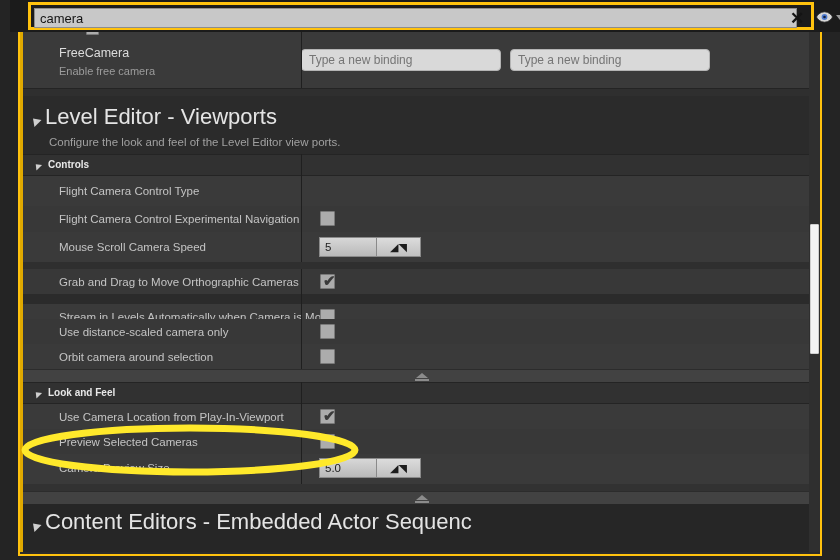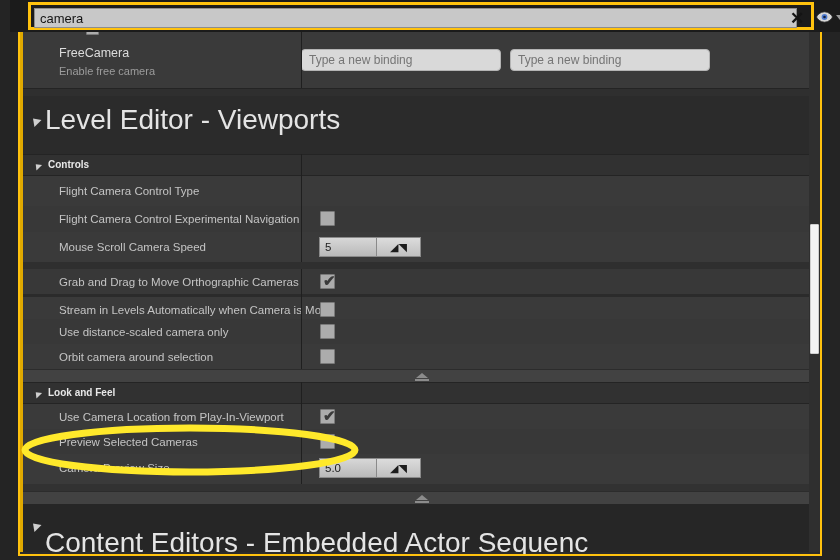--- a/index.html
+++ b/index.html
@@ -130,21 +130,21 @@
   .sec-title-block {
     position: absolute;
     left: 3px;
     width: 797px;
     background: #2b2b2b;
   }
   .sec-title {
     position: absolute;
     left: 22px;
     color: #e4e4e4;
-    font-size: 28px;
+    font-size: 22px;
     font-weight: 400;
     white-space: nowrap;
   }
   .sec-desc {
     position: absolute;
     left: 26px;
     color: #a0a0a0;
     font-size: 11.5px;
     white-space: nowrap;
   }
@@ -353,20 +353,21 @@
         <input class="binding-field" style="left: 278px; top: 11px; width: 200px;" type="text" placeholder="Type a new binding">
         <input class="binding-field" style="left: 487px; top: 11px; width: 200px;" type="text" placeholder="Type a new binding">
       </div>
       <div class="col-divider" style="top:6px; height:50px;"></div>
 
       <div class="splitter" style="top:56px; height:8px; background:#2f2f2f; border-top:1px solid #242424;"></div>
 
       <div class="sec-title-block" style="top:64px; height:58px;">
         <span class="tri-left" style="left:9px; top:20px; transform:rotate(45deg);"></span>
         <div class="sec-title" style="top:8px;">Level Editor - Viewports</div>
+        <div class="sec-desc" style="top:40px;">Configure the look and feel of the Level Editor view ports.</div>
       </div>
 
       <div class="cat-header" style="top:122px;">
         <span class="tri-left sm" style="left:12px; top:7px; transform:rotate(45deg);"></span>
         <div class="cat-label">Controls</div>
       </div>
       <div class="col-divider" style="top:122px; height:22px;"></div>
 
       <div class="row" style="top:144px; height:30px;">
         <div class="row-label" style="top:9px;">Flight Camera Control Type</div>
@@ -393,21 +394,21 @@
       <div class="row" style="top:230px; height:7px; background:#2f2f2f;"></div>
 
       <div class="row alt" style="top:237px; height:25px;">
         <div class="row-label" style="top:7px;">Grab and Drag to Move Orthographic Cameras</div>
         <div class="checkbox" style="left:297px; top:5px;">
           <span class="tick">✔</span>
         </div>
       </div>
       <div class="col-divider" style="top:237px; height:25px;"></div>
 
-      <div class="row" style="top:265px; height:25px;">
+      <div class="row" style="top:272px; height:25px;">
         <div class="row-label" style="top:7px;">Stream in Levels Automatically when Camera is Mo</div>
         <div class="checkbox" style="left:297px; top:5px;"></div>
       </div>
       <div class="col-divider" style="top:262px; height:25px;"></div>
 
       <div class="row alt" style="top:287px; height:25px;">
         <div class="row-label" style="top:7px;">Use distance-scaled camera only</div>
         <div class="checkbox" style="left:297px; top:5px;"></div>
       </div>
       <div class="col-divider" style="top:287px; height:25px;"></div>
@@ -456,21 +457,21 @@
 
       <div class="row" style="top:452px; height:7px; background:#323232;"></div>
 
       <div class="splitter" style="top:459px;">
         <span class="nub"></span>
         <span class="nubbar"></span>
       </div>
 
       <div class="sec-title-block" style="top:472px; height:48px; background:#262626;">
         <span class="tri-left" style="left:9px; top:17px; transform:rotate(45deg);"></span>
-        <div class="sec-title" style="top:23px;">Content Editors - Embedded Actor Sequenc</div>
+        <div class="sec-title" style="top:5px;">Content Editors - Embedded Actor Sequenc</div>
       </div>
 
       <div class="scroll-track">
         <div class="scroll-thumb" style="top:192px; height:130px;"></div>
       </div>
 
     </div>
   </div>
 
   <svg class="annotation" viewBox="0 0 344 52">

